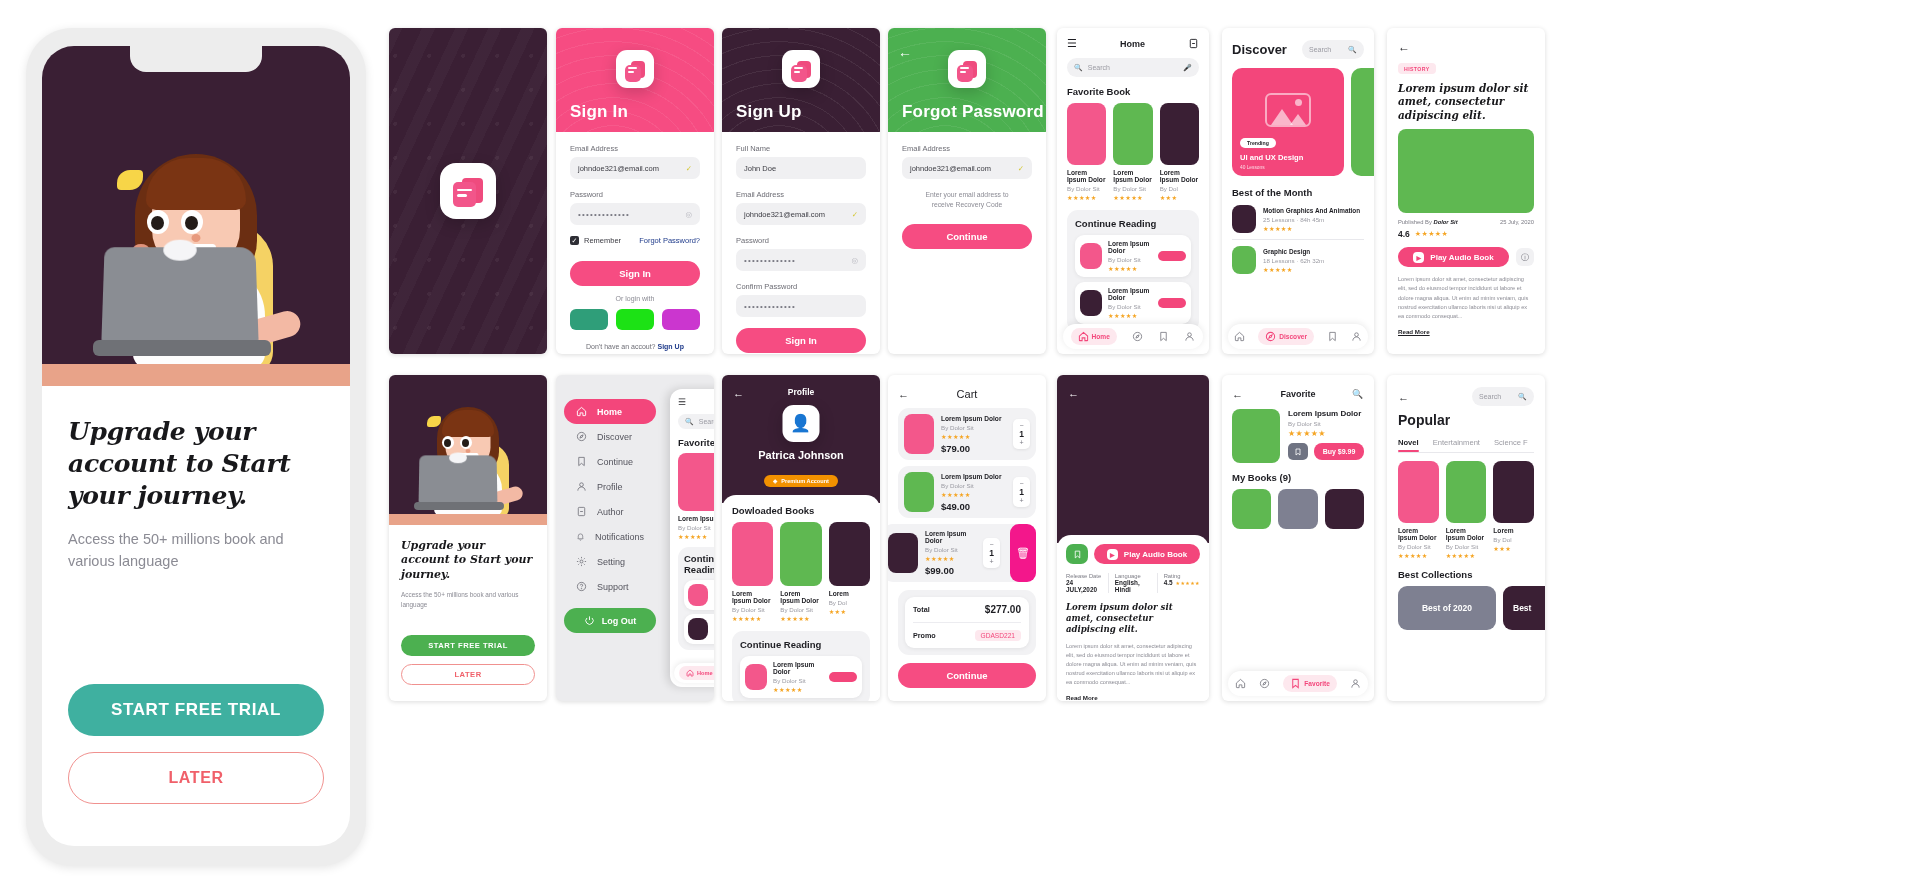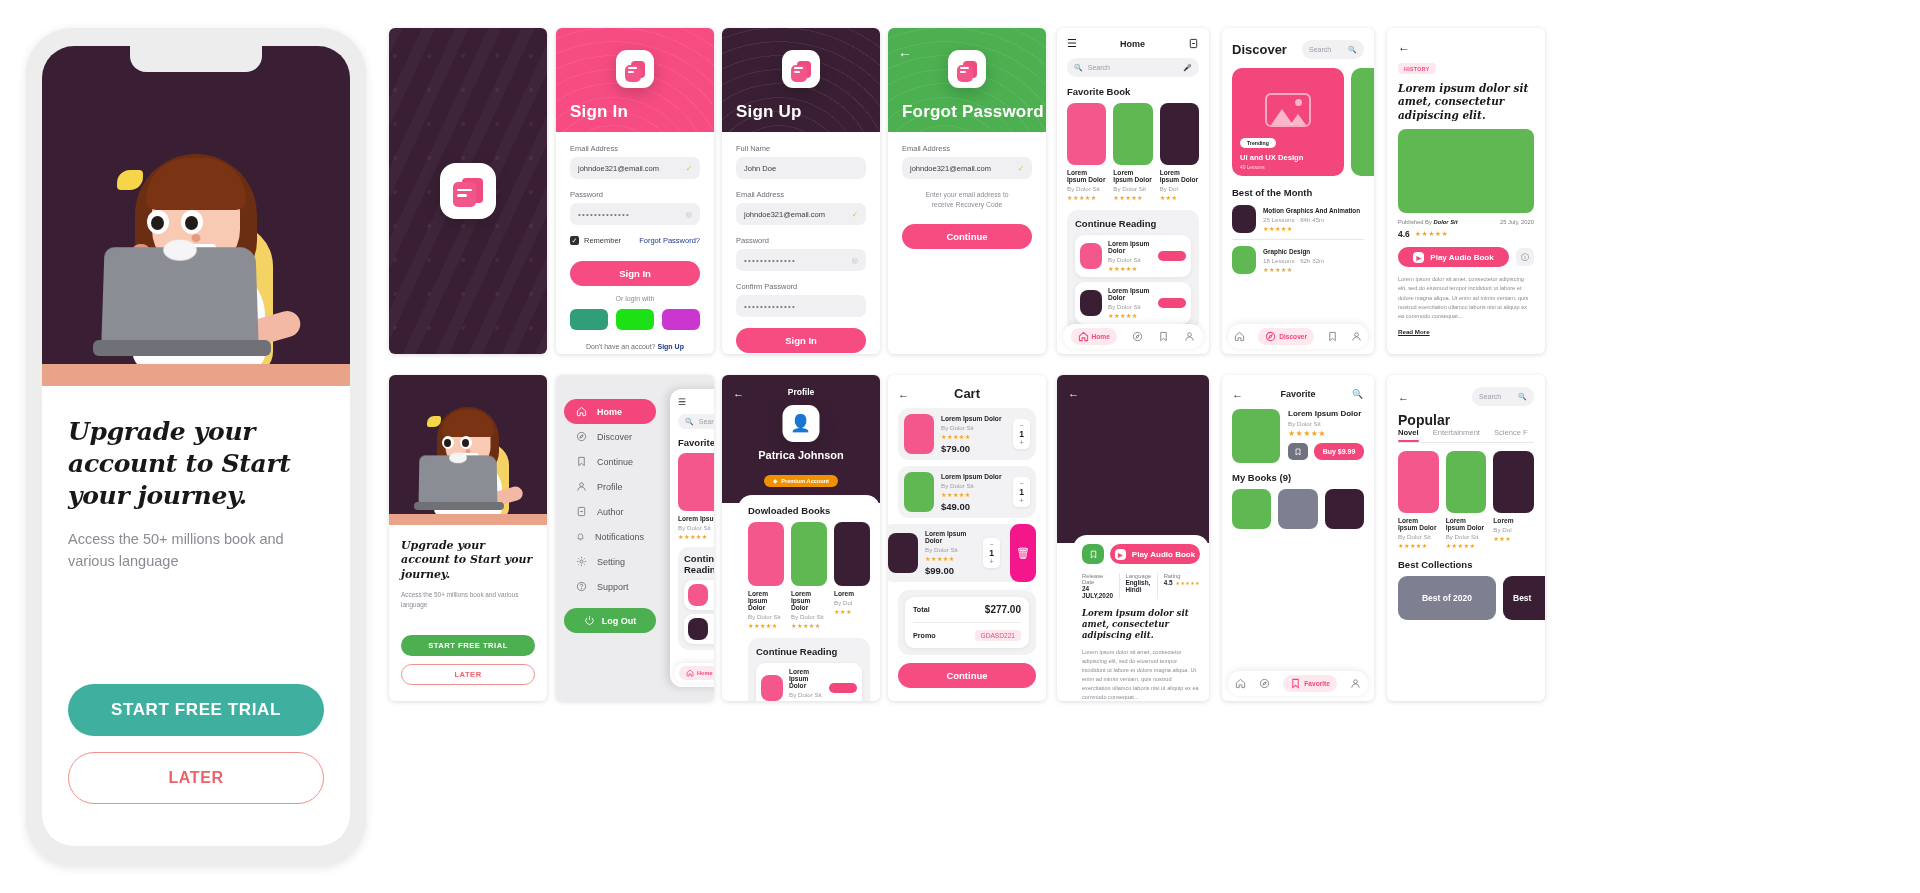--- a/index.html
+++ b/index.html
@@ -178,21 +178,21 @@
                 font-weight:bold; padding: 2.5px 6px; border-radius: 4px; letter-spacing:.4px; }
   .meta-sm { font-size: 5.8px; color:#7b7b84; }
   .meta-b { font-size: 6.4px; color:#1d1d22; font-weight:bold; }
   .play-btn { flex:1; height: 20px; border-radius: 10px; background:#f3467b; color:#fff;
               display:flex; align-items:center; justify-content:center; gap:6px; font-size: 8px; font-weight:bold; }
   .circ { width: 18px; height: 18px; border-radius: 6px; background:#f1f1f3;
           display:flex; align-items:center; justify-content:center; }
 
   .prem { display:inline-flex; align-items:center; gap:4px; background:#f29100; color:#fff;
           font-size: 5.6px; font-weight:bold; padding: 3px 9px; border-radius: 8px; }
-  .sheet { position:absolute; left:16px; right:0; background:#fff; border-radius: 14px 14px 0 0; }
+  .sheet { position:absolute; left:0; right:0; background:#fff; border-radius: 14px 14px 0 0; }
 
   .tabs-row { display:flex; gap: 14px; font-size: 7.6px; color:#9a9aa2; }
   .tabs-row .on { color:#1d1d22; font-weight:bold; position:relative; }
   .tabs-row .on:after { content:""; position:absolute; left:0; right:0; bottom:-5px; height:2px; background:#f3467b; border-radius:2px; }
   .coll { height: 44px; border-radius: 9px; display:flex; align-items:center; justify-content:center;
           color:#fff; font-size: 8.5px; font-weight:bold; }
 </style>
 </head>
 <body>
 
@@ -761,21 +761,21 @@
 
         </div>
       </div>
     </div>
   </div>
 
   <div class="screen" style="left:888px; top:375px; width:158px; height:326px;">
     <div class="screen-inner" style="padding:12px 10px 0;">
       <div style="display:flex; align-items:center; position:relative; height:13px;">
         <span style="font-size:11px; color:#1d1d22;">←</span>
-        <span style="position:absolute; left:50%; transform:translateX(-50%); font-size:13px; font-weight:bold; color:#1d1d22;">Cart</span>
+        <span style="position:absolute; left:50%; transform:translateX(-50%); font-size:11px; font-weight:normal; color:#1d1d22;">Cart</span>
       </div>
       <div class="panel" style="margin-top:8px; padding:6px; display:flex; align-items:center; gap:7px;">
         <div class="cover c-pink" style="width:30px; height:40px;"></div>
         <div style="flex:1">
           <div class="bk-name" style="margin:0">Lorem Ipsum Dolor</div>
           <div class="bk-auth">By Dolor Sit</div>
           <div class="stars">★★★★★</div>
           <div class="price">$79.00</div>
         </div>
         <div class="qty">
@@ -943,21 +943,21 @@
   <div class="screen" style="left:1387px; top:375px; width:158px; height:326px;">
     <div class="screen-inner" style="padding:12px 11px 0;">
       <div style="display:flex; align-items:center; justify-content:space-between;">
         <span style="font-size:11px; color:#1d1d22;">←</span>
         <div class="sb" style="width:62px; justify-content:space-between;">
           <span>Search</span>
           <span>🔍</span>
         </div>
       </div>
       <div style="font-size:14px; font-weight:bold; color:#1d1d22; margin-top:6px;">Popular</div>
-      <div class="tabs-row" style="border-bottom:1px solid #e8e8ec; padding-bottom:5px;align-items:center;">
+      <div class="tabs-row" style="margin-top:10px; border-bottom:1px solid #e8e8ec; padding-bottom:5px;align-items:center;">
         <span class="on">Novel</span>
         <span>Entertainment</span>
         <span>Science F</span>
       </div>
       <div style="display:flex; gap:7px; margin-top:8px;">
         <div style="width:56px;">
           <div class="cover c-pink" style="height:62px;"></div>
           <div class="bk-name">Lorem Ipsum Dolor</div>
           <div class="bk-auth">By Dolor Sit</div>
           <div class="stars">★★★★★</div>

